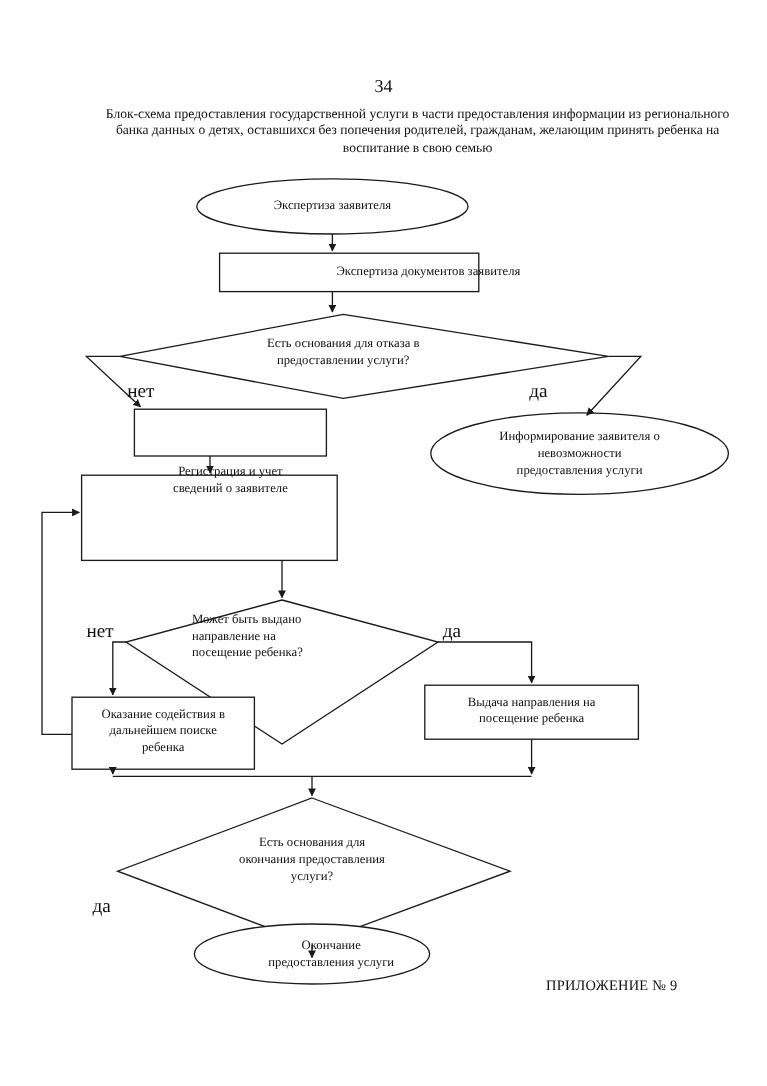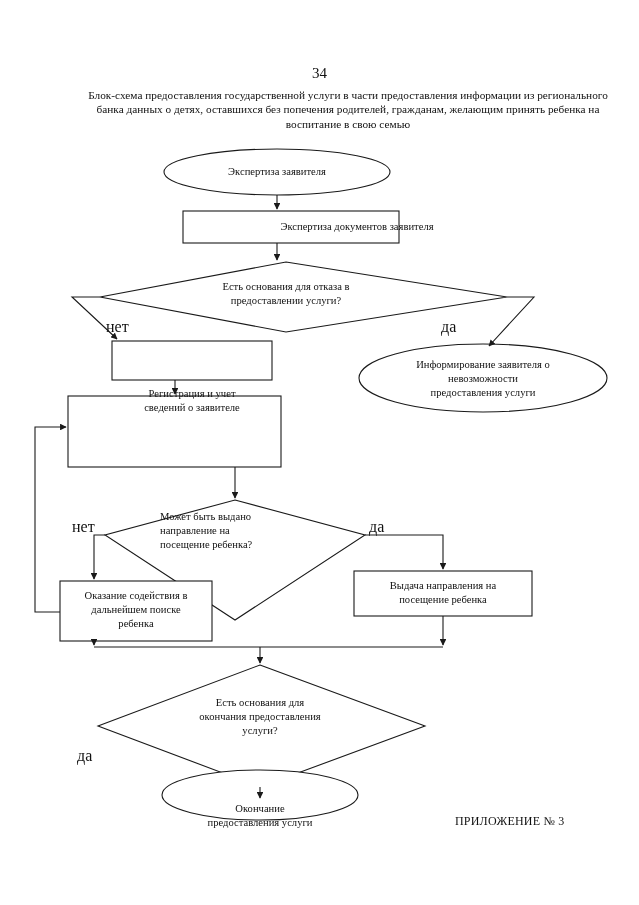--- a/index.html
+++ b/index.html
@@ -163,28 +163,28 @@
 дальнейшем поиске
 ребенка</div>
 
   <div class="node-text" style="left:354px; top:574px; width:178px; height:38px;">Выдача направления на
 посещение ребенка</div>
 
   <div class="node-text" style="left:165px; top:694px; width:190px; height:46px;">Есть основания для
 окончания предоставления
 услуги?</div>
 
-  <div class="node-text" style="left:176px; top:780px; width:168px; height:32px;margin-top:20px;">Окончание
+  <div class="node-text" style="left:192px; top:780px; width:168px; height:32px;">Окончание
 предоставления  услуги</div>
 
   <div class="edge-label" style="left:106px; top:318px;">нет</div>
 
   <div class="edge-label" style="left:441px; top:318px;">да</div>
 
   <div class="edge-label" style="left:72px; top:518px;">нет</div>
 
   <div class="edge-label" style="left:369px; top:518px;">да</div>
 
   <div class="edge-label" style="left:77px; top:747px;">да</div>
 
-  <div id="appendix-label">ПРИЛОЖЕНИЕ № 3</div>
+  <div id="appendix-label">ПРИЛОЖЕНИЕ № 9</div>
 
 </div>
 
 </body></html>

